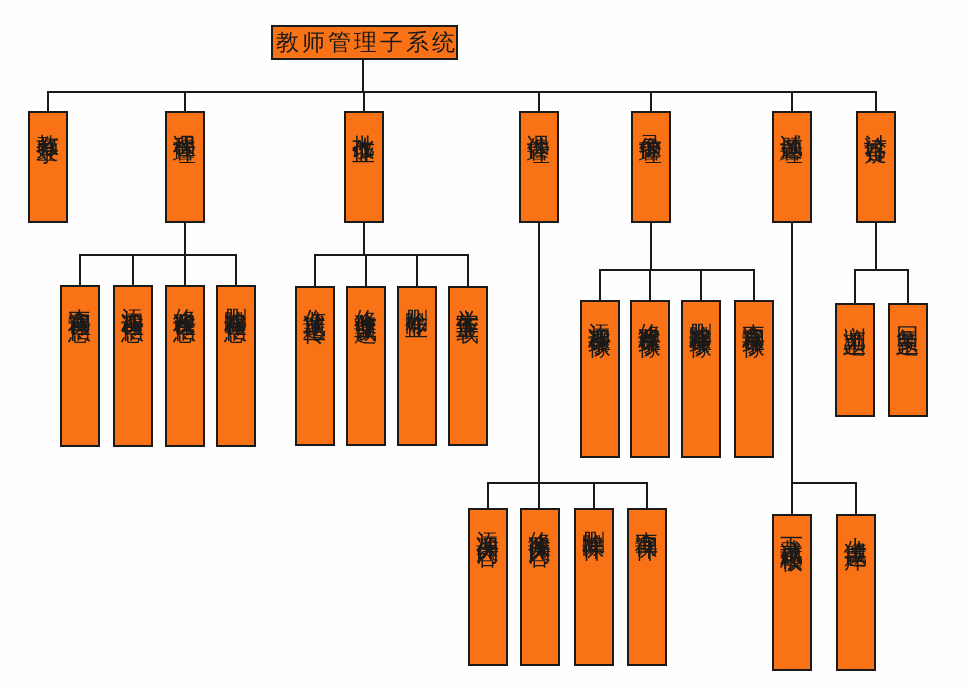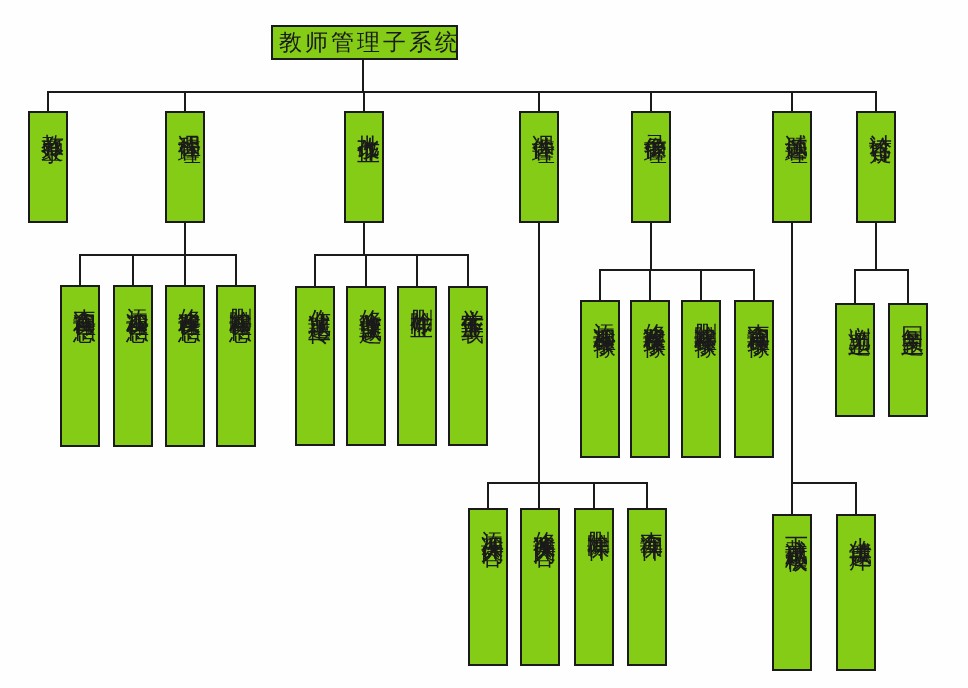--- a/index.html
+++ b/index.html
@@ -9,26 +9,25 @@
     height: 688px;
     background: #fefefe;
     font-family: "Liberation Serif", serif;
     color: #1a1a1a;
     overflow: hidden;
   }
   .box {
     position: absolute;
     box-sizing: border-box;
     border: 2px solid #1a1a1a;
-    background: #84cc16;
+    background: #f97316;
     display: flex;
-    justify-content: center;
+    justify-content: flex-start;
     align-items: flex-start;
     overflow: hidden;
-    padding-left: 8px;
   }
   .root {
     align-items: center;
   }
   .rtext {
     font-size: 23px;
     letter-spacing: 3px;
     white-space: nowrap;
     line-height: 1;
     padding-left: 3px;

